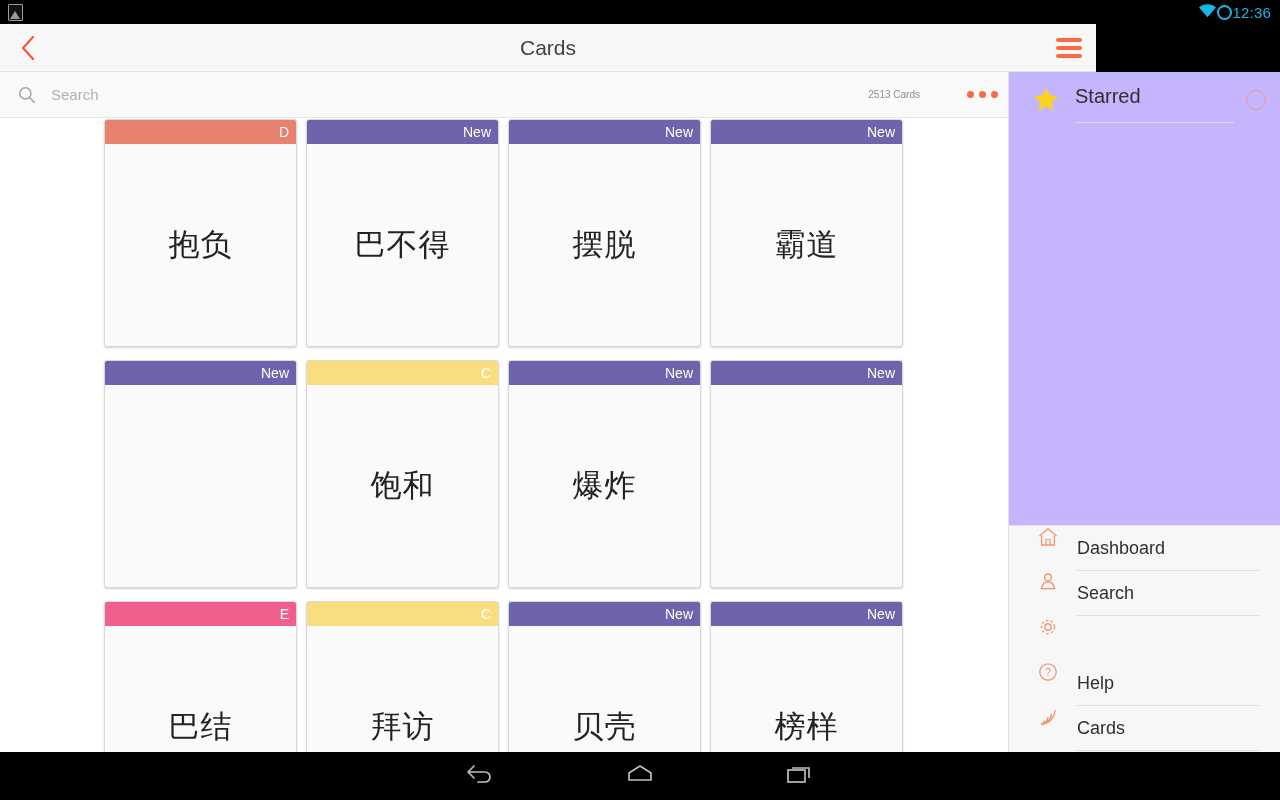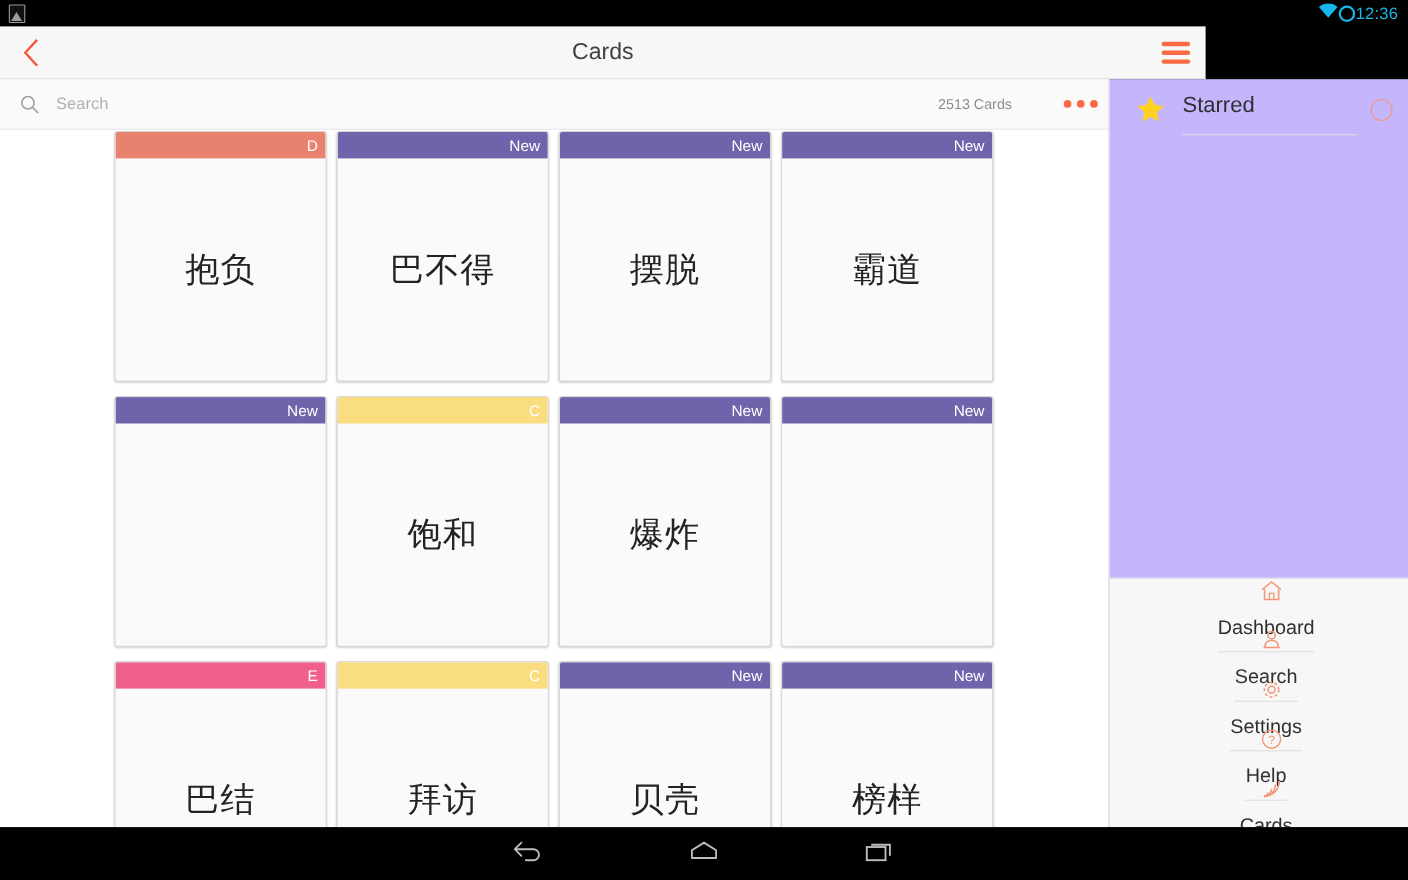--- a/index.html
+++ b/index.html
@@ -68,21 +68,21 @@
     position: relative; height: 46px; background: #fafafa;
     border-bottom: 1px solid #e6e6e6; display: flex; align-items: center;
   }
   #search-icon { margin-left: 18px; margin-right: 15px; display: flex; }
   #search-input {
     border: 0; outline: 0; background: transparent; flex: 1;
     font-size: 15px; color: #4a4a4a; font-family: inherit;
   }
   #search-input::placeholder { color: #b0b0b0; }
   #card-count {
-    font-size: 13px; color: #8c8c8c; margin-right: 36px; white-space: nowrap;
+    font-size: 10px; color: #8c8c8c; margin-right: 36px; white-space: nowrap;
   }
   #overflow-button {
     width: 52px; height: 46px; display: flex; align-items: center;
     justify-content: center; gap: 5px;
   }
   #overflow-button .dot {
     width: 7px; height: 7px; border-radius: 50%; background: #f96c43;
   }
 
   
@@ -138,21 +138,21 @@
   }
   #drawer-divider {
     position: absolute; left: 0; top: 453px; width: 272px; height: 1px;
     background: #e0e0e0;
   }
   #drawer-menu {
     position: absolute; left: 0; top: 454px; width: 272px; bottom: 0;
     background: #f7f7f7;
   }
   .drawer-item {
-    height: 45px; display: flex; align-items: center; padding-left: 22px; flex-direction: column;
+    height: 45px; display: flex; align-items: flex-start; padding-left: 22px;
   }
   .drawer-item-icon {
     width: 34px; display: flex; align-items: center; justify-content: center;
   }
   .drawer-item-label {
     flex: 1; margin-left: 12px; margin-right: 22px;
     font-size: 18px; color: #303030;
     height: 45px; line-height: 44px;
     border-bottom: 1px solid #dedede;
   }
@@ -359,21 +359,20 @@
 
     <div class="drawer-item">
       <span class="drawer-item-icon">
         <svg width="22" height="22" viewBox="0 0 22 22">
           <g fill="none" stroke="#f09878" stroke-width="1.4">
             <circle cx="11" cy="11" r="3.2"></circle>
             <circle cx="11" cy="11" r="6.6" stroke-dasharray="2.6 2.2"></circle>
           </g>
         </svg>
       </span>
-      <span class="drawer-item-label">Settings</span>
     </div>
 
     <div class="drawer-item">
       <span class="drawer-item-icon">
         <svg width="22" height="22" viewBox="0 0 22 22">
           <circle cx="11" cy="11" r="8.2" fill="none" stroke="#f09878" stroke-width="1.3"></circle>
           <text x="11" y="15.4" text-anchor="middle" font-size="11" fill="#f09878" font-family="Liberation Sans, sans-serif">?</text>
         </svg>
       </span>
       <span class="drawer-item-label">Help</span>

